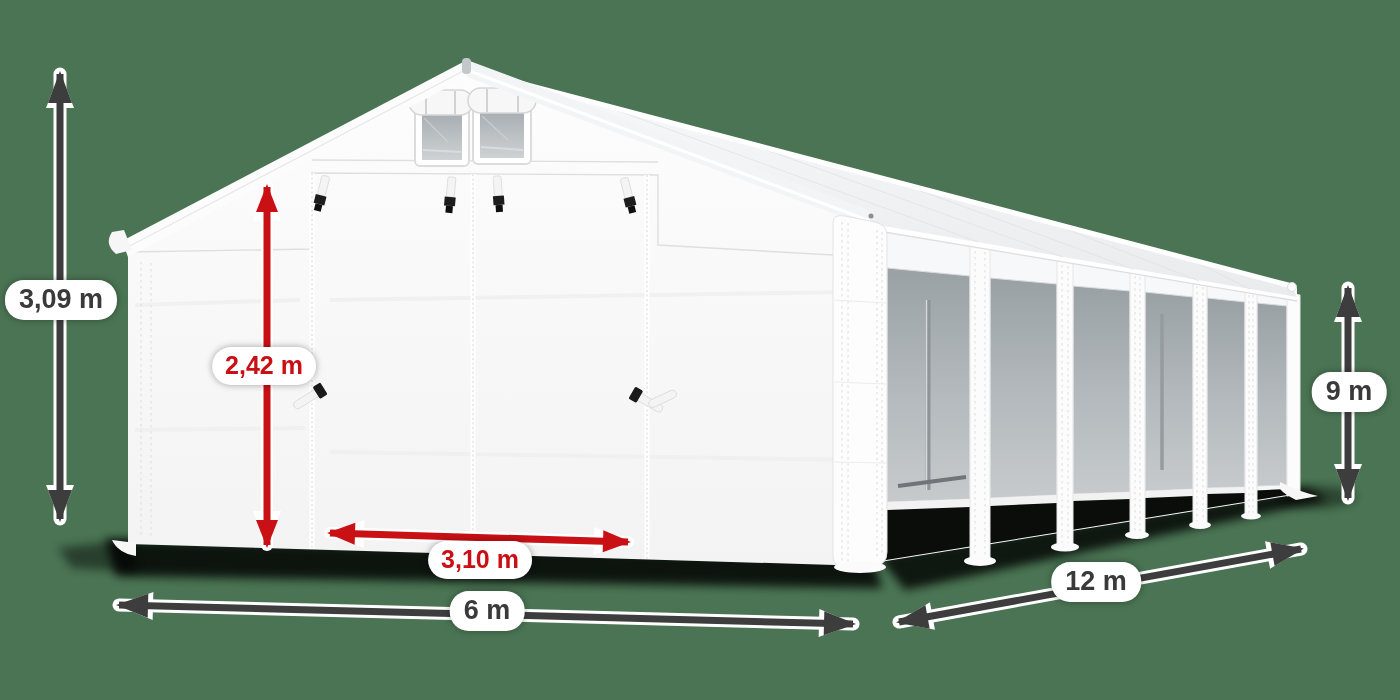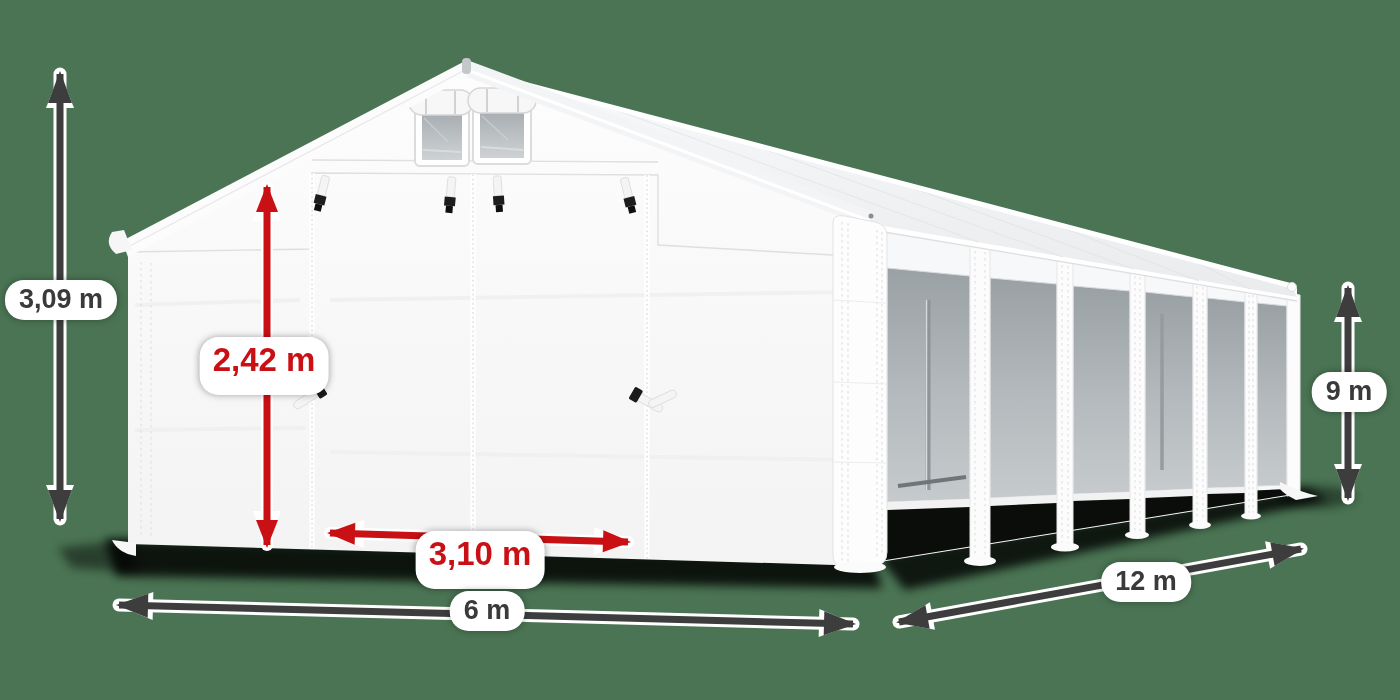--- a/index.html
+++ b/index.html
@@ -35,21 +35,21 @@
     background:var(--pill_bg);
     color:var(--pill_text);
     font-weight:700;
     font-size:27px;
     line-height:1;
     padding:6px 14px 7px;
     border-radius:19px;
     box-shadow:0 0 7px rgba(0,0,0,.35);
     white-space:nowrap;
   }
-  .pill.red{color:var(--dim_red);font-size:33px;padding:6px 13px 19px}
+  .pill.red{color:var(--dim_red);font-size:25px;padding:6px 13px 7px}
   
   .seam{stroke:#dfdfdf;stroke-width:1.4;fill:none}
   .stitch{stroke:#e2e2e2;stroke-width:1.2;fill:none;stroke-dasharray:2.5 3.5}
   .zipper{stroke:#ffffff;stroke-width:5;fill:none}
   .zipcore{stroke:#d4d4d4;stroke-width:1;fill:none;stroke-dasharray:2 2.6}
   .post{fill:#fcfcfd;stroke:#e6e6e8;stroke-width:1}
   .strap{fill:#f4f4f4;stroke:#dadada;stroke-width:.8}
 </style>
 </head>
 <body>
@@ -297,15 +297,15 @@
   <g>
     <line class="halo thin" x1="330" y1="533" x2="628" y2="542" marker-start="url(#mw)" marker-end="url(#mw)"></line>
     <line class="shaft-red" x1="330" y1="533" x2="628" y2="542" marker-start="url(#mr)" marker-end="url(#mr)"></line>
   </g>
 </svg>
 
 <div class="pill" style="left:61px;top:300px">3,09 m</div>
 <div class="pill red" style="left:264px;top:366px">2,42 m</div>
 <div class="pill red" style="left:480px;top:560px">3,10 m</div>
 <div class="pill" style="left:487px;top:611px">6 m</div>
-<div class="pill" style="left:1146px;top:582px">12 m</div>
+<div class="pill" style="left:1096px;top:582px">12 m</div>
 <div class="pill" style="left:1349px;top:392px">9 m</div>
 </div>
 
 </body></html>

